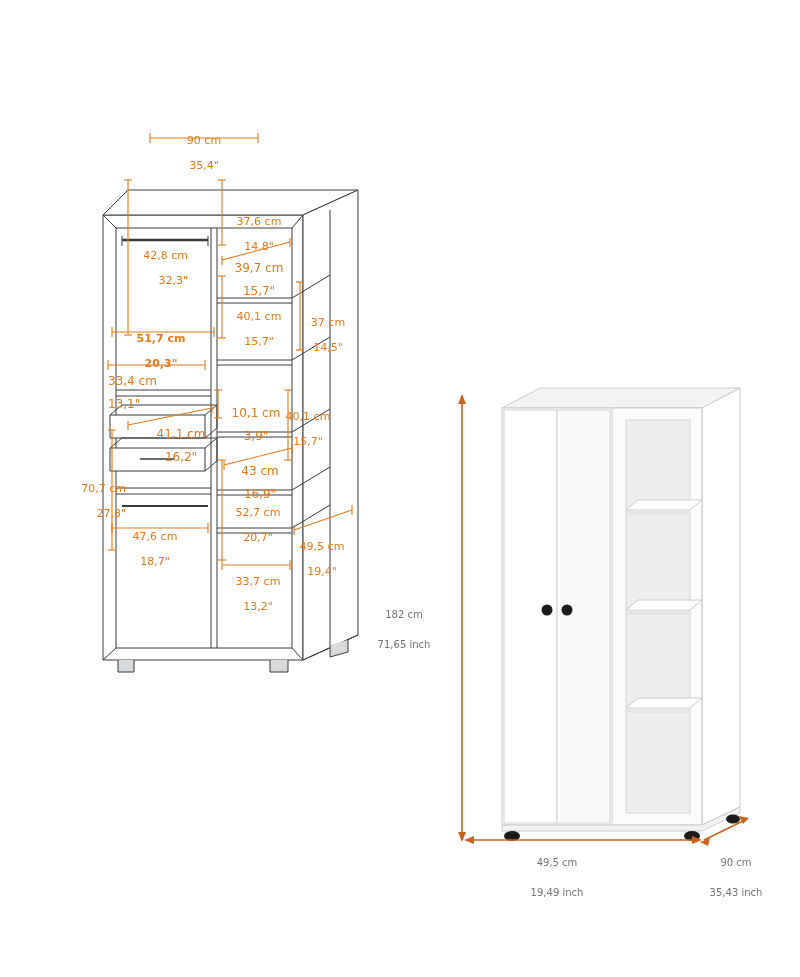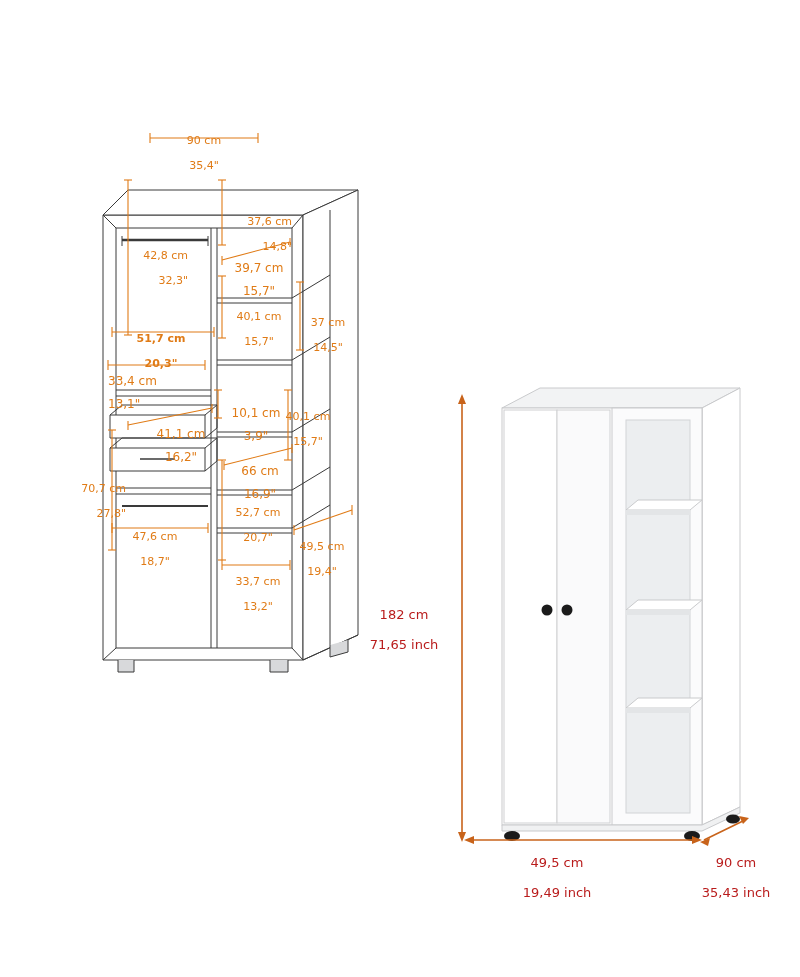--- a/index.html
+++ b/index.html
@@ -35,22 +35,22 @@
     line-height: 11.5px;
   }
   .dim-text.right {
     text-align: right;
   }
   .dim-text.left {
     text-align: left;
   }
   .big-dim {
     position: absolute;
-    color: #b91c1c;
-    font-size: 13px;
+    color: #737373;
+    font-size: 10px;
     line-height: 15px;
     white-space: pre-line;
     text-align: center;
     font-family: "DejaVu Sans", sans-serif;
   }
   svg { display:block; }
 </style>
 </head>
 <body>
 
@@ -232,42 +232,42 @@
   <div class="dim-text right" style="left:58px; top:470px; width:68px;">
     <span>70,7 cm</span><br>
     <span>27,8"</span>
   </div>
 
   <div class="dim-text" style="left:117px; top:518px; width:76px;">
     <span>47,6 cm</span><br>
     <span>18,7"</span>
   </div>
 
-  <div class="dim-text" style="left:226px; top:203px; width:66px;text-align:right;">
+  <div class="dim-text" style="left:226px; top:203px; width:66px;">
     <span>37,6 cm</span><br>
     <span>14,8"</span>
   </div>
 
   <div class="dim-text small" style="left:228px; top:251px; width:62px;">
     <span>39,7 cm</span><br>
     <span>15,7"</span>
   </div>
 
   <div class="dim-text" style="left:226px; top:298px; width:66px;">
     <span>40,1 cm</span><br>
     <span>15,7"</span>
   </div>
 
   <div class="dim-text small" style="left:204px; top:396px; width:52px;margin-left:26px;">
     <span>10,1 cm</span><br>
     <span>3,9"</span>
   </div>
 
   <div class="dim-text small" style="left:232px; top:454px; width:56px;">
-    <span>66 cm</span><br>
+    <span>43 cm</span><br>
     <span>16,9"</span>
   </div>
 
   <div class="dim-text" style="left:226px; top:494px; width:64px;">
     <span>52,7 cm</span><br>
     <span>20,7"</span>
   </div>
 
   <div class="dim-text" style="left:226px; top:563px; width:64px;">
     <span>33,7 cm</span><br>

